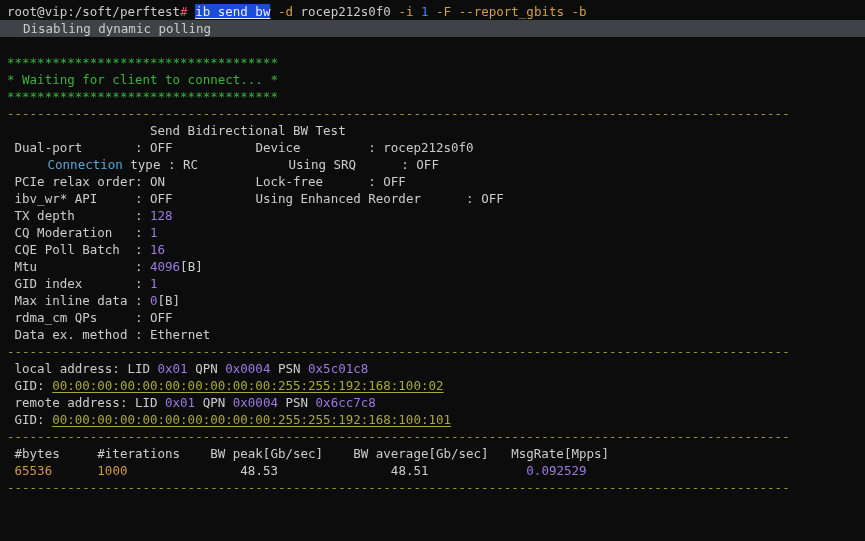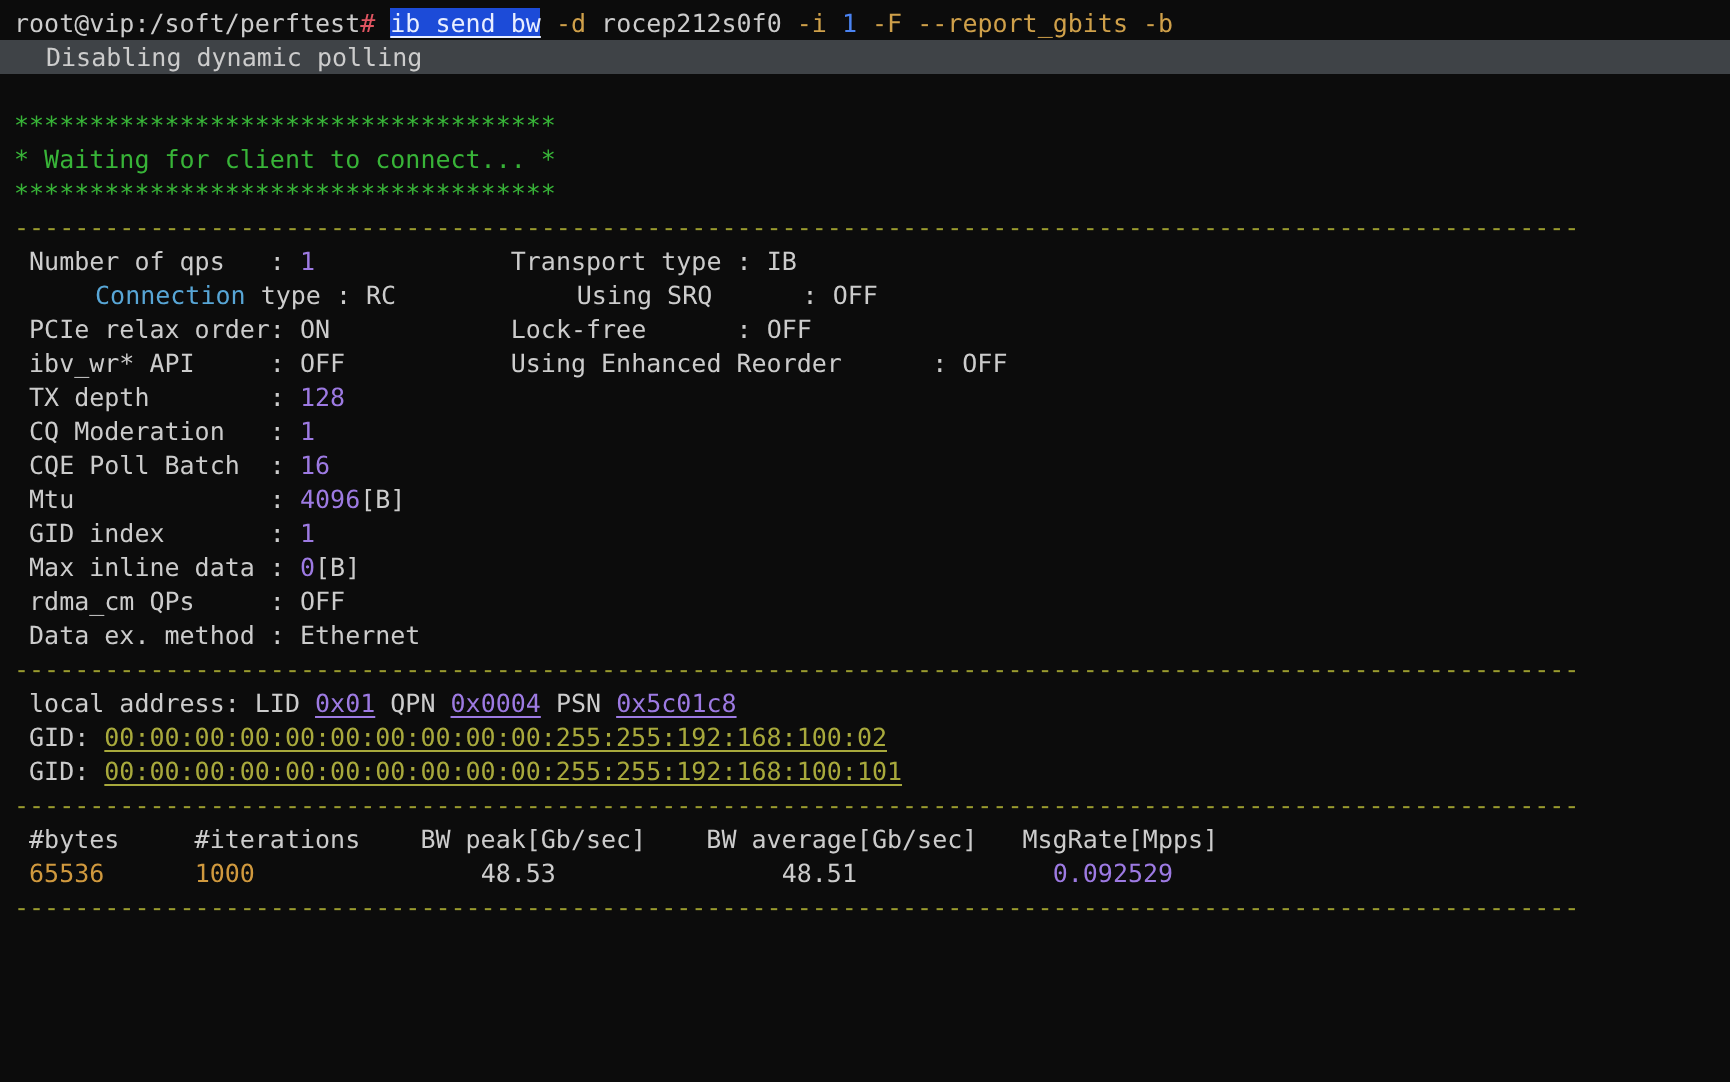--- a/index.html
+++ b/index.html
@@ -20,50 +20,52 @@
   }
   .line { height: 17px; white-space: pre; padding-left: 7px; }
   .line.sel { background: var(--selection-bg, #3f4347); padding-left: 23px; }
   .seg-fg      { color: var(--fg); }
   .seg-red     { color: var(--red); }
   .seg-cmd     { background: var(--cmd-bg); color: var(--cmd-fg); text-decoration: underline; text-underline-offset: 2px; }
   .seg-flag    { color: var(--flag); }
   .seg-blue    { color: var(--blue); }
   .seg-steel   { color: var(--steel); margin-left: 33px; }
   .seg-purple  { color: var(--purple); }
-  .seg-purple-u{ color: var(--purple); text-decoration: underline; text-underline-offset: 2px; }
+  .seg-purple-u{ color: var(--purple); text-underline-offset: 2px; }
   .seg-green   { color: var(--green); }
   .seg-olive   { color: var(--olive); }
   .seg-olive-u { color: var(--olive-bright); text-decoration: underline; text-underline-offset: 2px; }
   .seg-orange  { color: var(--orange); }
 </style>
 </head>
 <body>
 
 <div class="terminal">
     <div class="line"><span class="seg-fg">root@vip:/soft/perftest</span><span class="seg-red">#</span><span class="seg-fg"> </span><span class="seg-cmd">ib_send_bw</span><span class="seg-fg"> </span><span class="seg-flag">-d</span><span class="seg-fg"> rocep212s0f0 </span><span class="seg-flag">-i</span><span class="seg-fg"> </span><span class="seg-blue">1</span><span class="seg-fg"> </span><span class="seg-flag">-F</span><span class="seg-fg"> </span><span class="seg-flag">--report_gbits</span><span class="seg-fg"> </span><span class="seg-flag">-b</span></div>
     <div class="line sel"><span class="seg-fg">Disabling dynamic polling</span></div>
     <div class="line"></div>
     <div class="line"><span class="seg-green">************************************</span></div>
     <div class="line"><span class="seg-green">* Waiting for client to connect... *</span></div>
     <div class="line"><span class="seg-green">************************************</span></div>
     <div class="line"><span class="seg-olive">--------------------------------------------------------------------------------------------------------</span></div>
-    <div class="line"><span class="seg-fg"> Number of qps   : </span><span class="seg-purple">1</span><span class="seg-fg">             </span><span class="seg-fg">Transport type : </span><span class="seg-fg">IB</span></div>
+    <div class="line"><span class="seg-fg">                   Send Bidirectional BW Test</span></div>
+    <div class="line"><span class="seg-fg"> Dual-port       : </span><span class="seg-fg">OFF</span><span class="seg-fg">           </span><span class="seg-fg">Device         : </span><span class="seg-fg">rocep212s0f0</span></div>
     <div class="line"><span class="seg-fg"> </span><span class="seg-steel">Connection</span><span class="seg-fg"> type : </span><span class="seg-fg">RC</span><span class="seg-fg">            </span><span class="seg-fg">Using SRQ      : </span><span class="seg-fg">OFF</span></div>
     <div class="line"><span class="seg-fg"> PCIe relax order: </span><span class="seg-fg">ON</span><span class="seg-fg">            </span><span class="seg-fg">Lock-free      : </span><span class="seg-fg">OFF</span></div>
     <div class="line"><span class="seg-fg"> ibv_wr* API     : </span><span class="seg-fg">OFF</span><span class="seg-fg">           </span><span class="seg-fg">Using Enhanced Reorder      : </span><span class="seg-fg">OFF</span></div>
     <div class="line"><span class="seg-fg"> TX depth        : </span><span class="seg-purple">128</span></div>
     <div class="line"><span class="seg-fg"> CQ Moderation   : </span><span class="seg-purple">1</span></div>
     <div class="line"><span class="seg-fg"> CQE Poll Batch  : </span><span class="seg-purple">16</span></div>
     <div class="line"><span class="seg-fg"> Mtu             : </span><span class="seg-purple">4096</span><span class="seg-fg">[B]</span></div>
     <div class="line"><span class="seg-fg"> GID index       : </span><span class="seg-purple">1</span></div>
     <div class="line"><span class="seg-fg"> Max inline data : </span><span class="seg-purple">0</span><span class="seg-fg">[B]</span></div>
     <div class="line"><span class="seg-fg"> rdma_cm QPs     : </span><span class="seg-fg">OFF</span></div>
     <div class="line"><span class="seg-fg"> Data ex. method : </span><span class="seg-fg">Ethernet</span></div>
     <div class="line"><span class="seg-olive">--------------------------------------------------------------------------------------------------------</span></div>
     <div class="line"><span class="seg-fg"> local address: LID </span><span class="seg-purple-u">0x01</span><span class="seg-fg"> QPN </span><span class="seg-purple-u">0x0004</span><span class="seg-fg"> PSN </span><span class="seg-purple-u">0x5c01c8</span></div>
     <div class="line"><span class="seg-fg"> GID: </span><span class="seg-olive-u">00:00:00:00:00:00:00:00:00:00:255:255:192:168:100:02</span></div>
+    <div class="line"><span class="seg-fg"> remote address: LID </span><span class="seg-purple-u">0x01</span><span class="seg-fg"> QPN </span><span class="seg-purple-u">0x0004</span><span class="seg-fg"> PSN </span><span class="seg-purple-u">0x6cc7c8</span></div>
     <div class="line"><span class="seg-fg"> GID: </span><span class="seg-olive-u">00:00:00:00:00:00:00:00:00:00:255:255:192:168:100:101</span></div>
     <div class="line"><span class="seg-olive">--------------------------------------------------------------------------------------------------------</span></div>
     <div class="line"><span class="seg-fg"> #bytes     #iterations    BW peak[Gb/sec]    BW average[Gb/sec]   MsgRate[Mpps]</span></div>
     <div class="line"><span class="seg-fg"> </span><span class="seg-orange">65536</span><span class="seg-fg">      </span><span class="seg-orange">1000</span><span class="seg-fg">               </span><span class="seg-fg">48.53</span><span class="seg-fg">               </span><span class="seg-fg">48.51</span><span class="seg-fg">             </span><span class="seg-purple">0.092529</span></div>
     <div class="line"><span class="seg-olive">--------------------------------------------------------------------------------------------------------</span></div>
   </div>
 
 </body></html>

